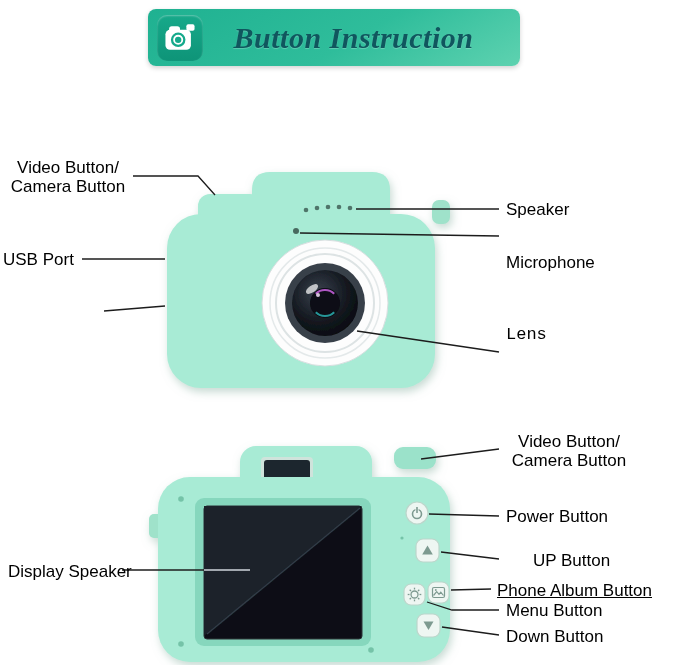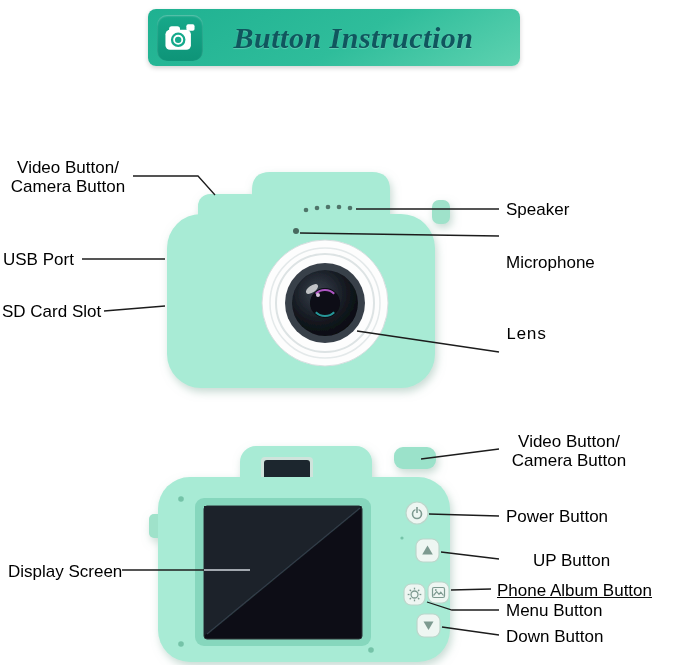--- a/index.html
+++ b/index.html
@@ -183,27 +183,26 @@
         <circle cx="20" cy="24" r="8" fill="#14a98b"></circle>
         <circle cx="20" cy="24" r="4.5" fill="none" stroke="#ffffff" stroke-width="2"></circle>
       </svg>
     </div>
     <div class="banner-title">Button Instruction</div>
   </div>
 
   <div class="label t-center" style="left:2px; top:158px; width:132px;">Video Button/
 Camera Button</div>
   <div class="label" style="left:3px; top:250px;">USB Port</div>
-  <div class="label" style="left:2px; top:302px;">SD Card Slot</div>
   <div class="label" style="left:506px; top:200px;">Speaker</div>
   <div class="label" style="left:506px; top:227px;margin-top:26px;">Microphone</div>
   <div class="label" style="left:506px; top:325px;font-family:Liberation Mono, monospace;">Lens</div>
 
   <div class="label t-center" style="left:503px; top:432px; width:132px;">Video Button/
 Camera Button</div>
   <div class="label" style="left:506px; top:507px;">Power Button</div>
   <div class="label" style="left:494px; top:551px;margin-left:39px;">UP Button</div>
   <div class="label" style="left:497px; top:581px;text-decoration:underline;">Phone Album Button</div>
   <div class="label" style="left:506px; top:627px;">Down Button</div>
   <div class="label" style="left:506px; top:601px;">Menu Button</div>
-  <div class="label" style="left:8px; top:562px;">Display Screen</div>
+  <div class="label" style="left:8px; top:562px;">Display Speaker</div>
 
 </div>
 
 </body></html>

